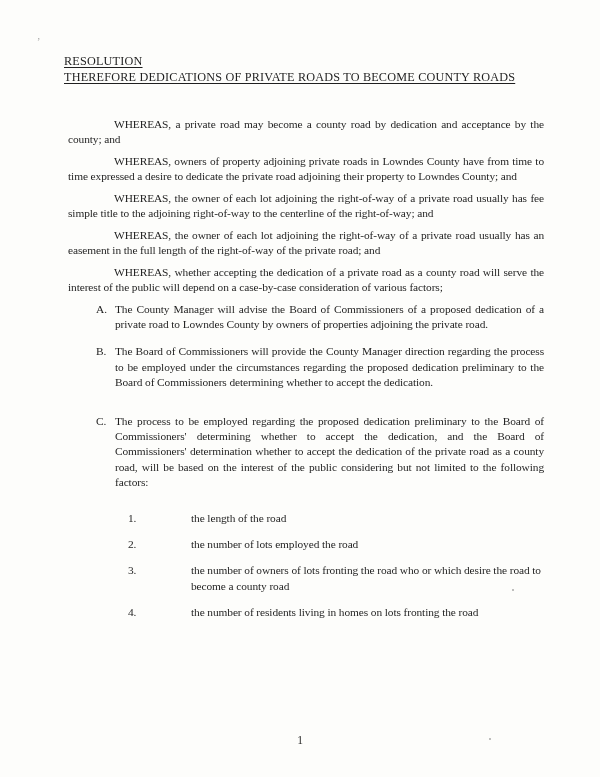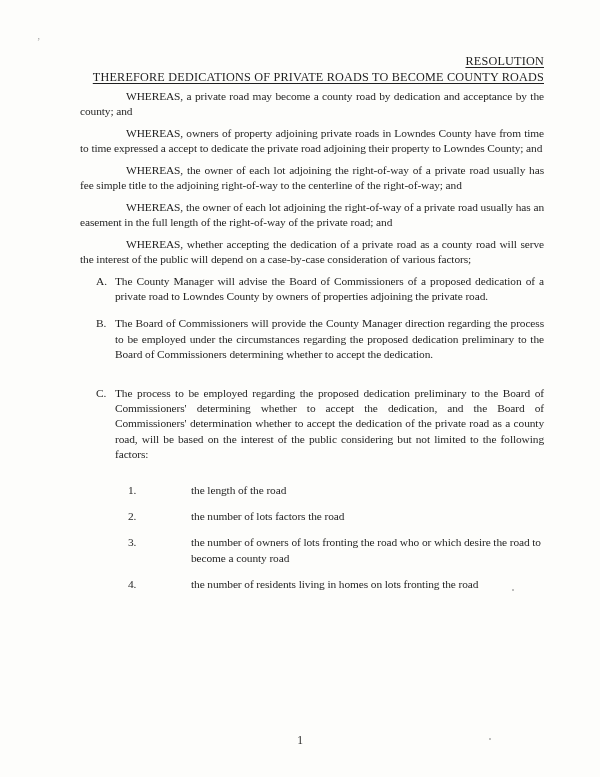--- a/index.html
+++ b/index.html
@@ -13,33 +13,33 @@
     position: relative;
     width: 600px; height: 777px;
     background: #fdfdfb;
     overflow: hidden;
     color: #1f1f1f;
   }
   .content {
     position: absolute;
     left: 64px; right: 56px; top: 54px;
   }
-  .doc-title { text-align: right; margin-bottom: 4px; }
+  .doc-title { text-align: left; margin-bottom: 32px; }
   .title-line {
     font-size: 12.2px;
     line-height: 15.5px;
     letter-spacing: 0.2px;
     text-decoration: underline;
     text-underline-offset: 2px;
   }
   p.para {
     font-size: 11.4px;
     line-height: 15px;
     letter-spacing: -0.1px;
-    margin: 0 0 7px 16px;
+    margin: 0 0 7px 4px;
     text-indent: 46px;
     text-align: justify;
   }
   p.para-resolve { margin-bottom: 12px; }
   .letter-item {
     display: flex;
     margin-left: 32px;
     margin-bottom: 12px;
     font-size: 11.4px;
     line-height: 15.2px;
@@ -85,21 +85,21 @@
   <span class="artifact-dot" style="left:489px; top:738px;"></span>
 
   <div class="content">
 
     <div class="doc-title">
       <div class="title-line">RESOLUTION</div>
       <div class="title-line">THEREFORE DEDICATIONS OF PRIVATE ROADS TO BECOME COUNTY ROADS</div>
     </div>
 
     <p class="para">WHEREAS, a private road may become a county road by dedication and acceptance by the county; and</p>
-    <p class="para">WHEREAS, owners of property adjoining private roads in Lowndes County have from time to time expressed a accept to dedicate the private road adjoining their property to Lowndes County; and</p>
+    <p class="para">WHEREAS, owners of property adjoining private roads in Lowndes County have from time to time expressed a desire to dedicate the private road adjoining their property to Lowndes County; and</p>
     <p class="para">WHEREAS, the owner of each lot adjoining the right-of-way of a private road usually has fee simple title to the adjoining right-of-way to the centerline of the right-of-way; and</p>
     <p class="para">WHEREAS, the owner of each lot adjoining the right-of-way of a private road usually has an easement in the full length of the right-of-way of the private road; and</p>
     <p class="para">WHEREAS, whether accepting the dedication of a private road as a county road will serve the interest of the public will depend on a case-by-case consideration of various factors;</p>
 
     <div class="letter-item">
       <span class="item-label">A.</span>
       <span class="item-text">The County Manager will advise the Board of Commissioners of a proposed dedication of a private road to Lowndes County by owners of properties adjoining the private road.</span>
     </div>
     <div class="letter-item">
       <span class="item-label">B.</span>
@@ -110,21 +110,21 @@
       <span class="item-text">The process to be employed regarding the proposed dedication preliminary to the Board of Commissioners' determining whether to accept the dedication, and the Board of Commissioners' determination whether to accept the dedication of the private road as a county road, will be based on the interest of the public considering but not limited to the following factors:</span>
     </div>
 
     <div class="number-list">
       <div class="number-item">
         <span class="item-label">1.</span>
         <span class="item-text">the length of the road</span>
       </div>
       <div class="number-item">
         <span class="item-label">2.</span>
-        <span class="item-text">the number of lots factors the road</span>
+        <span class="item-text">the number of lots employed the road</span>
       </div>
       <div class="number-item">
         <span class="item-label">3.</span>
         <span class="item-text">the number of owners of lots fronting the road who or which desire the road to become a county road</span>
       </div>
       <div class="number-item">
         <span class="item-label">4.</span>
         <span class="item-text">the number of residents living in homes on lots fronting the road</span>
       </div>
     </div>

